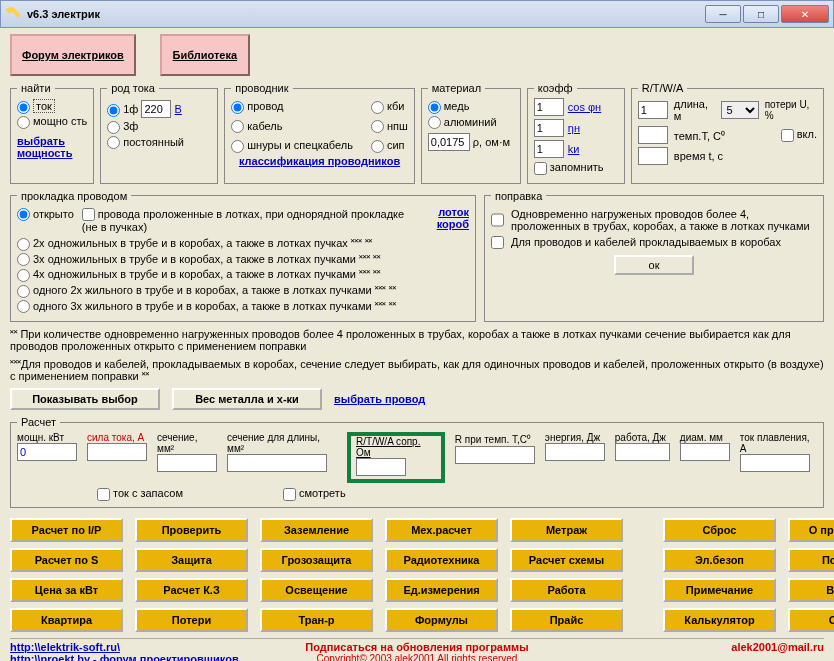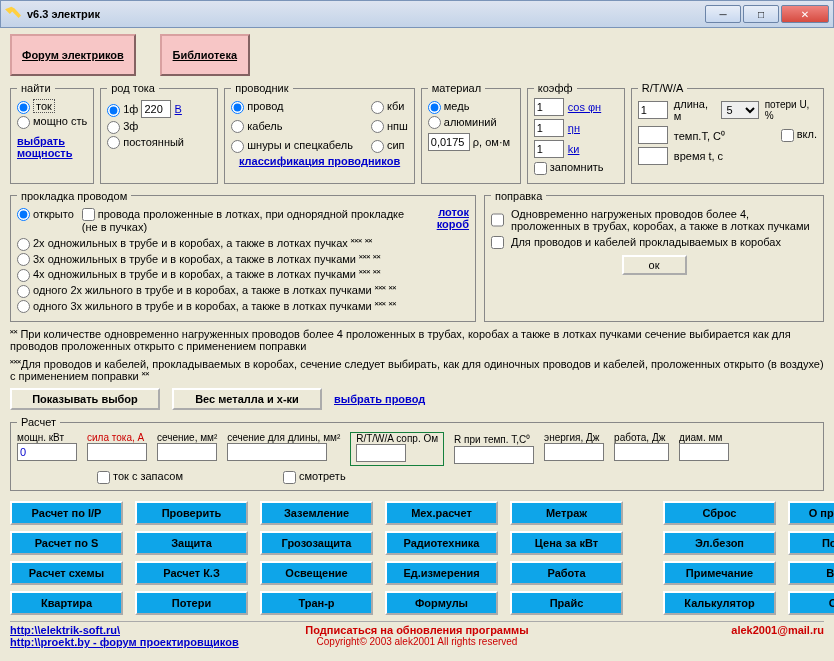--- a/index.html
+++ b/index.html
@@ -26,27 +26,27 @@
 .redsmall { color:#cc0000; }
 select { font-family:inherit; font-size:11px; height:18px; border:1px solid #7a7a7a;}
 .opt { display:block; margin:2px 0; white-space:nowrap;}
 .grid-conductor { display:grid; grid-template-columns:auto auto; column-gap:18px; row-gap:2px;}
 .ok-btn, .wbtn { background:#ece9d8; border:2px outset #fff; padding:2px 6px; font-size:11px; cursor:pointer; white-space:nowrap;}
 .note { margin:6px 0 2px 0; }
 .calc-field { display:flex; flex-direction:column; font-size:10px; }
 .calc-field input { width:60px; }
 .btn-grid { display:grid; grid-template-columns:repeat(5,113px); gap:6px 12px; margin:10px 0 6px 0;}
 .btn-grid2 { display:grid; grid-template-columns:113px 113px; gap:6px 12px; margin:10px 0 6px 0;}
-.big-btn { background:#0ea5e9; border:2px outset #fff; height:24px; font-size:11px; font-weight:bold; cursor:pointer;}
+.big-btn { background:#eab308; border:2px outset #fff; height:24px; font-size:11px; font-weight:bold; cursor:pointer;}
 .footer { border-top:1px solid #aaa; padding-top:2px; display:grid; grid-template-columns:1fr auto 1fr; font-size:11px;}
 .footer .c1 { }
 .footer .c2 { text-align:center; color:#c00; font-weight:bold; }
 .footer .c3 { text-align:right; color:#c00; font-weight:bold;}
 .footer .copy { color:#c00; font-size:10px; text-align:center; font-weight:normal; text-decoration:none;}
-.sub-fieldset { border:1px solid #15803d; padding:3px 5px; }
+.sub-fieldset { border:4px solid #15803d; padding:3px 5px;text-decoration:underline; }
 .dotbox { border:1px dotted #555; padding:0 2px;}
 </style>
 </head>
 <body>
 
 <div class="titlebar">
   <span class="icon"></span>
   <span class="title">v6.3 электрик</span>
   <span class="spacer"></span>
   <div class="winbtn">─</div>
@@ -156,21 +156,21 @@
   <fieldset style="width:340px">
     <legend>поправка</legend>
     <label class="opt" style="white-space:normal;display:flex;gap:4px">
           <input type="checkbox" style="">
           <span>Одновременно нагруженых проводов более 4, проложенных в трубах, коробах, а также в лотках пучками</span>
         </label>
     <label class="opt" style="white-space:normal;display:flex;gap:4px;margin-top:4px">
           <input type="checkbox" style="">
           <span>Для проводов и кабелей прокладываемых в коробах</span>
         </label>
-    <div style="text-align:center;margin-top:6px"><button class="ok-btn" style="width:65px">ок</button></div>
+    <div style="text-align:center;margin-top:6px"><button class="ok-btn" style="width:80px">ок</button></div>
   </fieldset>
 </div>
 
 <div class="note">˟˟ При количестве одновременно нагруженных проводов более 4 проложенных в трубах, коробах а также в лотках пучками сечение выбирается как для проводов проложенных открыто с применением поправки</div>
 <div class="note">˟˟˟Для проводов и кабелей, прокладываемых в коробах, сечение следует выбирать, как для одиночных проводов и кабелей, проложенных открыто (в воздухе) с применением поправки ˟˟</div>
 
 <div style="display:flex;gap:12px;align-items:center;margin:6px 0">
   <button class="wbtn" style="width:150px;height:22px;font-weight:bold">Показывать выбор</button>
   <button class="wbtn" style="width:150px;height:22px;font-weight:bold">Вес металла и х-ки</button>
   <span class="boldlink">выбрать провод</span>
@@ -207,41 +207,45 @@
           <span>энергия, Дж</span>
           <input type="text" style="width: 60px;">
         </div>
     <div class="calc-field">
           <span>работа, Дж</span>
           <input type="text" style="width: 55px;">
         </div>
     <div class="calc-field">
           <span>диам. мм</span>
           <input type="text" style="width: 50px;">
+        </div>
+    <div class="calc-field">
+          <span>ток плавления, А</span>
+          <input type="text" style="width: 70px;">
         </div>
   </div>
   <div style="display:flex;gap:100px;margin-top:4px;padding-left:80px">
     <label><input type="checkbox" style=""><span>ток с запасом</span></label>
     <label><input type="checkbox" style=""><span>смотреть</span></label>
   </div>
 </fieldset>
 
 <div style="display:flex;gap:40px">
   <div class="btn-grid">
     <button class="big-btn">Расчет по I/P</button>
     <button class="big-btn">Проверить</button>
     <button class="big-btn">Заземление</button>
     <button class="big-btn">Мех.расчет</button>
     <button class="big-btn">Метраж</button>
     <button class="big-btn">Расчет по S</button>
     <button class="big-btn">Защита</button>
     <button class="big-btn">Грозозащита</button>
     <button class="big-btn">Радиотехника</button>
+    <button class="big-btn">Расчет схемы</button>
     <button class="big-btn">Цена за кВт</button>
-    <button class="big-btn">Расчет схемы</button>
     <button class="big-btn">Расчет К.З</button>
     <button class="big-btn">Освещение</button>
     <button class="big-btn">Ед.измерения</button>
     <button class="big-btn">Работа</button>
     <button class="big-btn">Квартира</button>
     <button class="big-btn">Потери</button>
     <button class="big-btn">Тран-р</button>
     <button class="big-btn">Формулы</button>
     <button class="big-btn">Прайс</button>
   </div>

